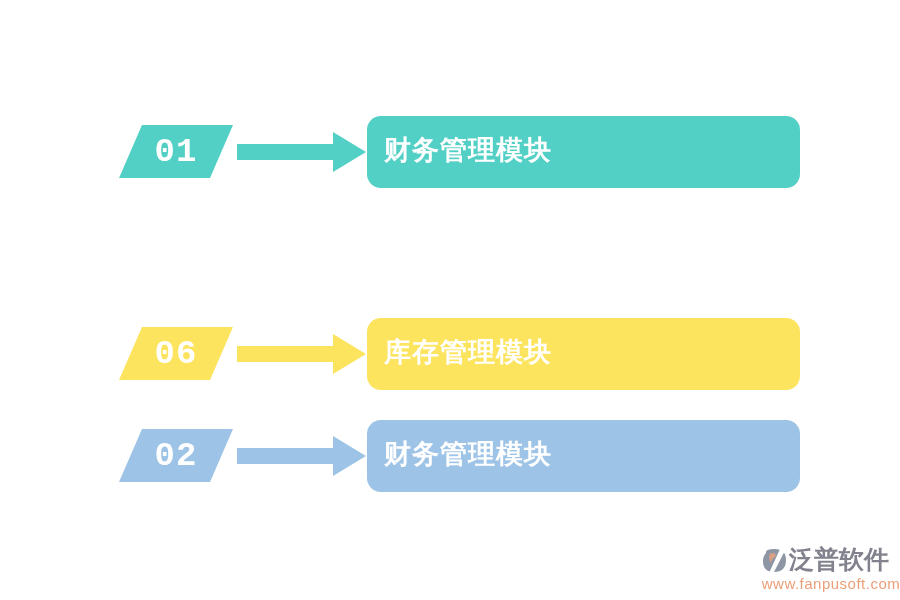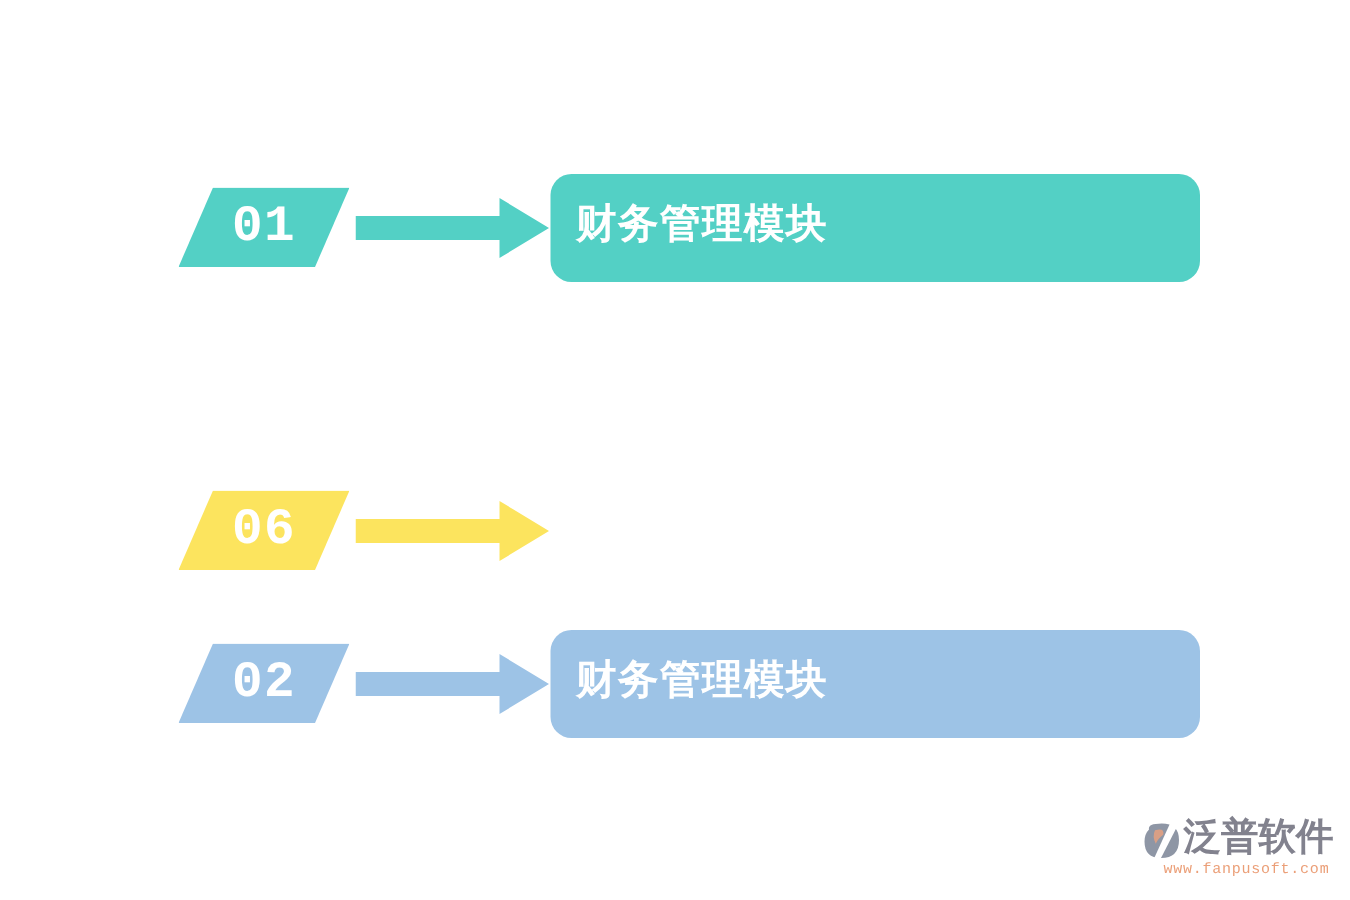--- a/index.html
+++ b/index.html
@@ -21,24 +21,24 @@
   .arrow { position:absolute; left:237px; top:16px; width:129px; height:40px; }
   .bar {
     position:absolute; left:367px; top:0; width:433px; height:72px;
     background:var(--c); border-radius:14px;
     display:flex; align-items:center;
   }
   .bar-label {
     color:#ffffff; font-size:27px; font-weight:bold; letter-spacing:1px;
     padding-left:17px; line-height:1;
   }
-  .watermark { position:absolute; left:761px; top:546px; width:140px;font-family:Liberation Mono, monospace; }
+  .watermark { position:absolute; left:761px; top:546px; width:140px; }
   .wm-top { display:flex; align-items:flex-end; gap:1px; }
   .wm-brand { font-size:25px; font-weight:600; line-height:1.1; white-space:nowrap; }
-  .wm-url { font-size:10px; letter-spacing:0.5px; text-align:center; margin-top:1px; white-space:nowrap; }
+  .wm-url { font-size:15px; letter-spacing:0.5px; text-align:center; margin-top:1px; white-space:nowrap; }
 </style>
 </head>
 <body>
 
 <div class="canvas">
 
   <div class="row" style="top: 116px; --c: #53d0c5;">
     <div class="para">
       <span class="num">01</span>
     </div>
@@ -51,20 +51,23 @@
   </div>
 
 
   <div class="row" style="top: 318px; --c: #fce45e;">
     <div class="para">
       <span class="num">06</span>
     </div>
     <svg class="arrow" viewBox="0 0 129 40">
       <path d="M0 12 H96 V0 L129 20 L96 40 V28 H0 Z" fill="var(--c)"></path>
     </svg>
+    <div class="bar">
+      <span class="bar-label">库存管理模块</span>
+    </div>
   </div>
 
   <div class="row" style="top: 420px; --c: #9dc3e6;">
     <div class="para">
       <span class="num">02</span>
     </div>
     <svg class="arrow" viewBox="0 0 129 40">
       <path d="M0 12 H96 V0 L129 20 L96 40 V28 H0 Z" fill="var(--c)"></path>
     </svg>
     <div class="bar">

